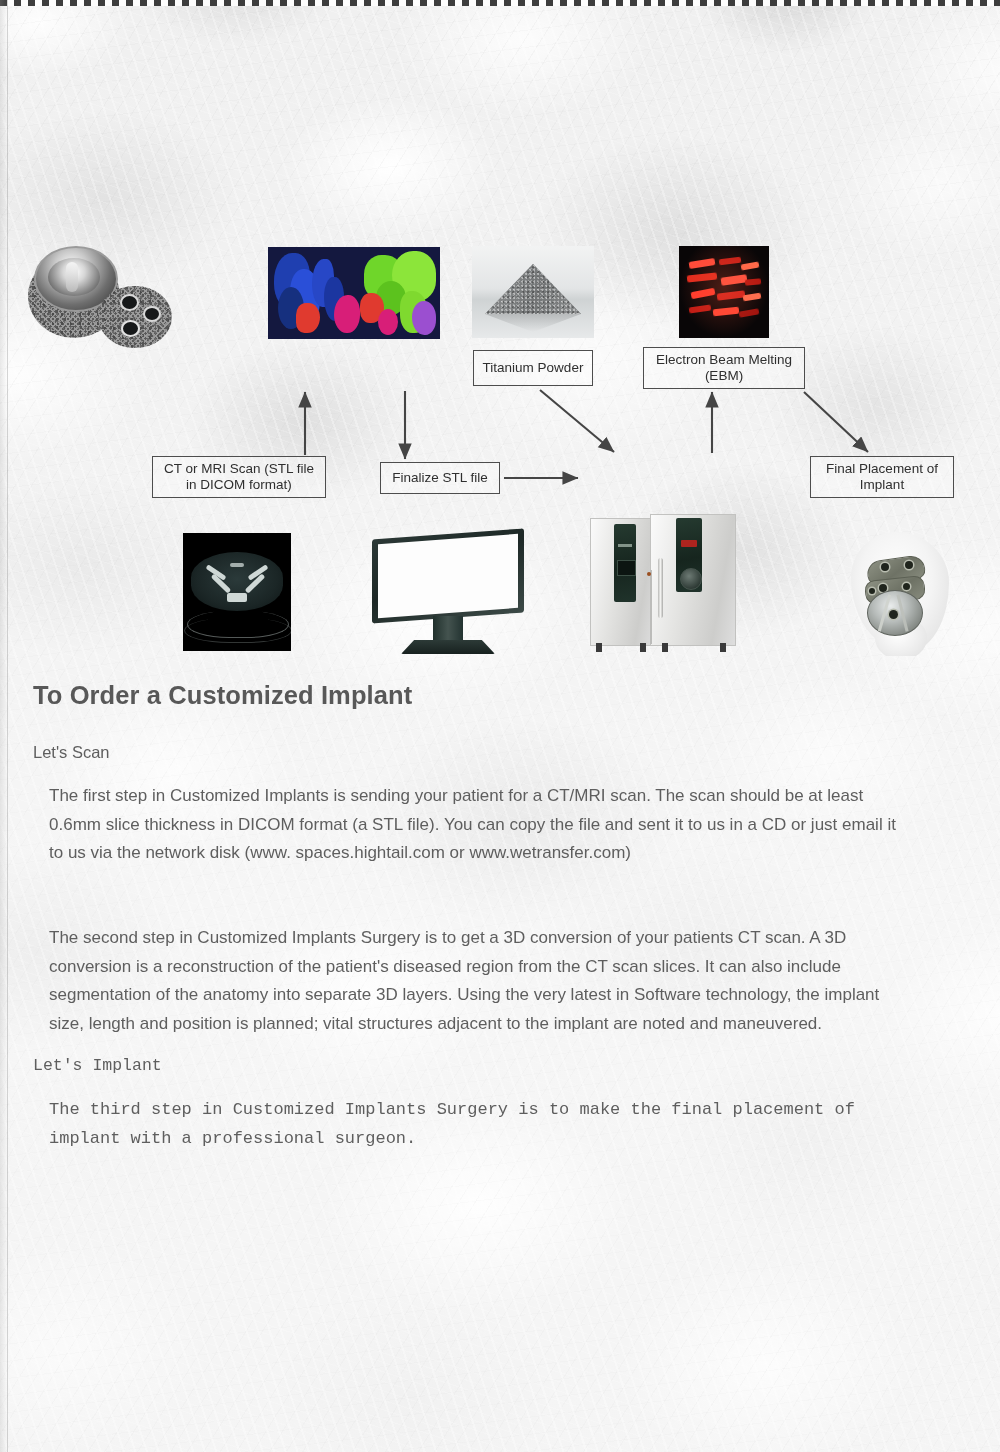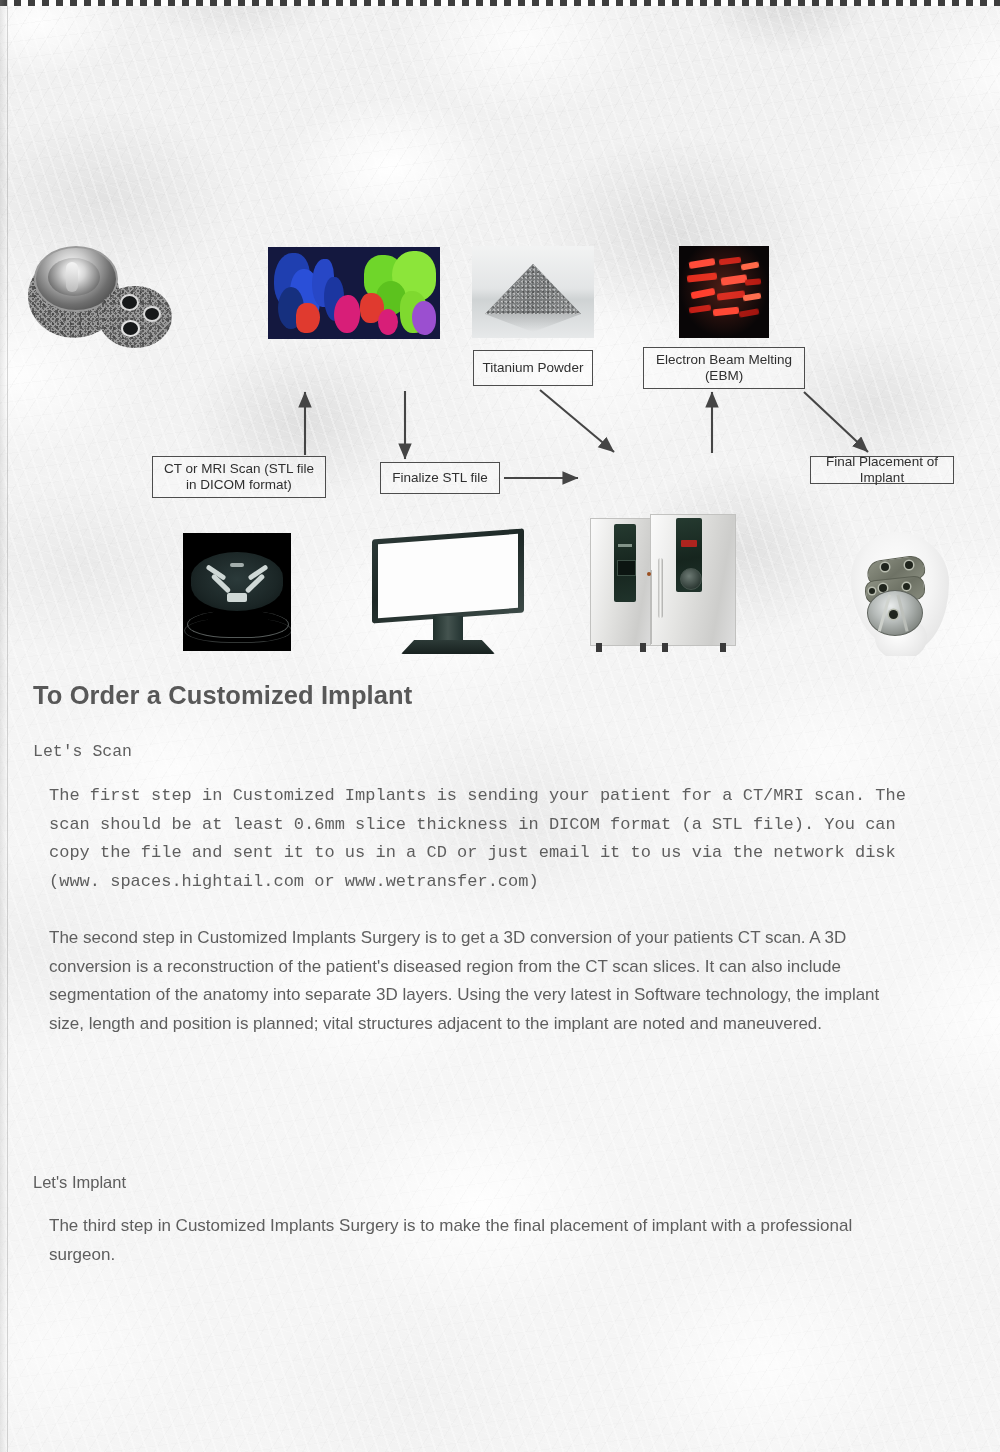--- a/index.html
+++ b/index.html
@@ -245,21 +245,21 @@
     <div class="ebm-streak" style="left:34px;top:62px;width:26px;height:7px;background:#ff4634;transform:rotate(-6deg);"></div>
     <div class="ebm-streak" style="left:60px;top:64px;width:20px;height:6px;background:#9e120d;transform:rotate(-10deg);"></div>
     <div style="position:absolute;inset:0;background:radial-gradient(ellipse at 50% 45%, rgba(255,90,60,.28) 0%, rgba(0,0,0,0) 70%);"></div>
   </div>
 
   <div class="fbox" id="box-powder" style="left:473px;top:350px;width:120px;height:36px;">Titanium Powder</div>
   <div class="fbox" id="box-ct" style="left:152px;top:456px;width:174px;height:42px;">CT or MRI Scan (STL file in DICOM format)</div>
 
   <div class="fbox" id="box-ebm" style="left:643px;top:347px;width:162px;height:42px;">Electron Beam Melting (EBM)</div>
   <div class="fbox" id="box-stl" style="left:380px;top:462px;width:120px;height:32px;">Finalize STL file</div>
-  <div class="fbox" id="box-final" style="left:810px;top:456px;width:144px;height:28px;">Final Placement of Implant</div>
+  <div class="fbox" id="box-final" style="left:810px;top:456px;width:144px;height:42px;">Final Placement of Implant</div>
 
   <svg id="arrows" viewBox="0 0 1000 1452">
     <defs>
       <marker id="ah" markerWidth="9" markerHeight="9" refX="7.4" refY="3.2" orient="auto">
         <path d="M0,0 L7.6,3.2 L0,6.4 z" fill="#454545"></path>
       </marker>
     </defs>
     <g stroke="#454545" stroke-width="2.1" fill="none" marker-end="url(#ah)">
       <line x1="305" y1="455" x2="305" y2="392"></line>
       <line x1="405" y1="391" x2="405" y2="459"></line>
@@ -323,27 +323,27 @@
     <div class="imp-hole" style="left:58px;top:55px;width:7px;height:7px;"></div>
     <div class="imp-hole" style="left:24px;top:60px;width:6px;height:6px;"></div>
     <div id="imp-cup"></div>
     <div style="position:absolute;left:38px;top:66px;width:3px;height:38px;background:#cfd3cd;transform:rotate(16deg);opacity:.9;"></div>
     <div style="position:absolute;left:56px;top:66px;width:3px;height:38px;background:#bcc0ba;transform:rotate(-14deg);opacity:.9;"></div>
     <div class="imp-hole" style="left:44px;top:82px;width:9px;height:9px;"></div>
   </div>
 
   <div id="order-heading">To Order a Customized Implant</div>
 
-  <div class="sec" style="top:738px;font-family:Liberation Mono, monospace;">
+  <div class="sec" style="top:738px;">
     <div class="lab">Let's Scan</div>
     <p>The first step in Customized Implants is sending your patient for a CT/MRI scan. The scan should be at least 0.6mm slice thickness in DICOM format (a STL file). You can copy the file and sent it to us in a CD or just email it to us via the network disk (www. spaces.hightail.com or www.wetransfer.com)</p>
   </div>
 
   <div class="sec" style="top:908px;">
     <p>The second step in Customized Implants Surgery is to get a 3D conversion of your patients CT scan. A 3D conversion is a reconstruction of the patient's diseased region from the CT scan slices. It can also include segmentation of the anatomy into separate 3D layers. Using the very latest in Software technology, the implant size, length and position is planned; vital structures adjacent to the implant are noted and maneuvered.</p>
   </div>
 
-  <div class="sec" style="top:1168px;">
+  <div class="sec" style="top:1052px;font-family:Liberation Mono, monospace;">
     <div class="lab">Let's Implant</div>
     <p>The third step in Customized Implants Surgery is to make the final placement of implant with a professional surgeon.</p>
   </div>
 
 </div>
 
 </body></html>

